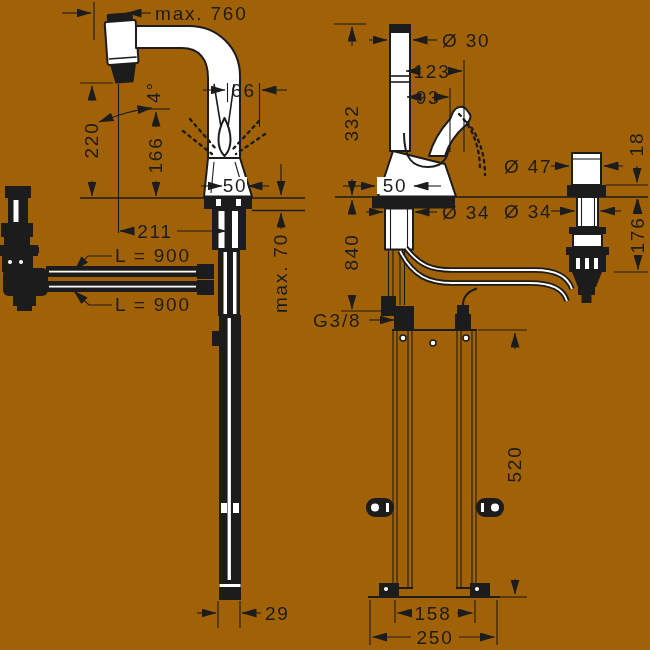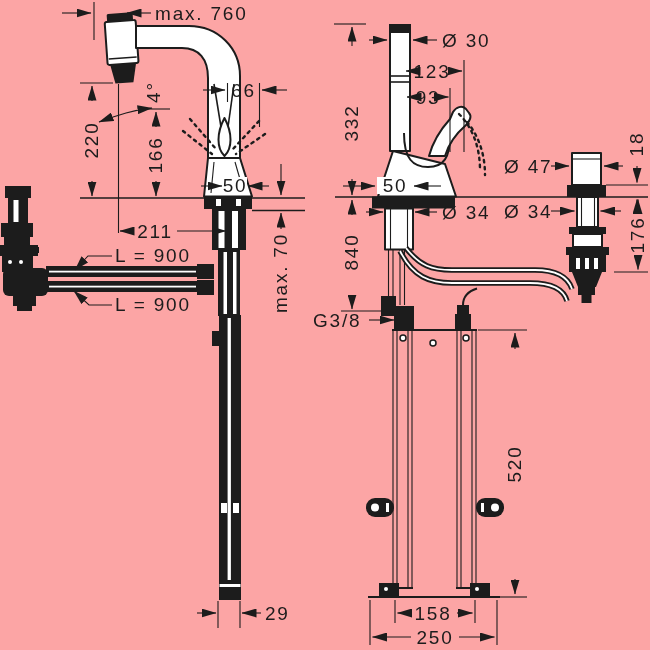--- a/index.html
+++ b/index.html
@@ -1,16 +1,16 @@
 <!DOCTYPE html>
 <html><head>
 <meta charset="utf-8">
 <style>
   html,body{margin:0;padding:0;background:#ffffff;}
-  .stage{width:650px;height:650px;position:relative;background:#fca5a5;overflow:hidden;}
+  .stage{width:650px;height:650px;position:relative;background:#a16207;overflow:hidden;}
   svg{display:block;}
   svg text{
     font-family:"Liberation Sans", sans-serif;
     font-size:19px;
     letter-spacing:1.8px;
     fill:#1c1c1c;
   }
   .ln{stroke:#1c1c1c;fill:none;}
   .thin{stroke-width:1.1;}
   .med{stroke-width:1.6;}

